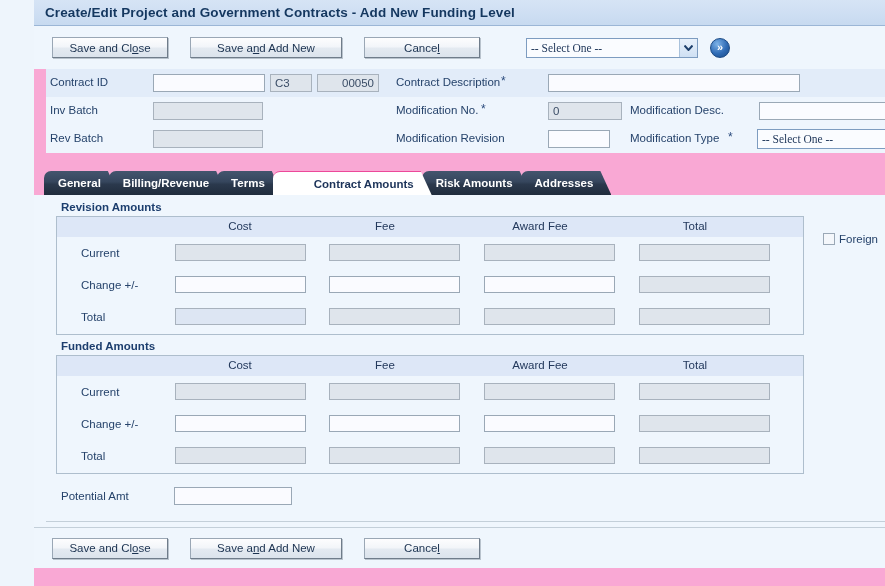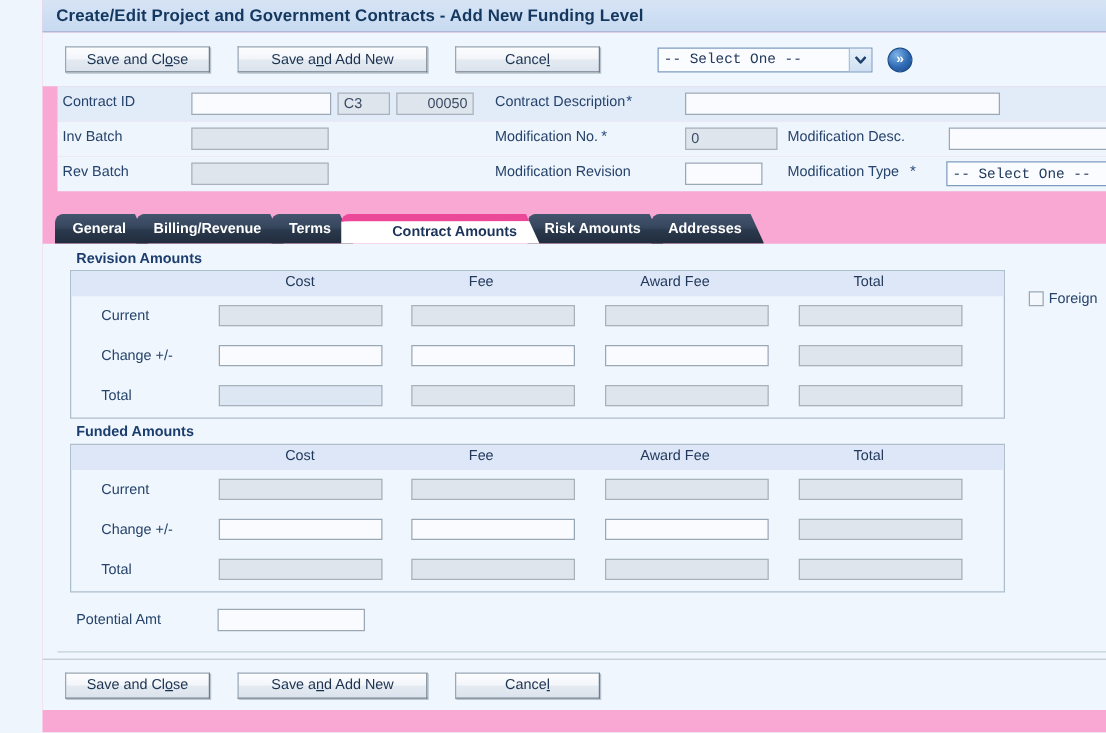--- a/index.html
+++ b/index.html
@@ -74,21 +74,21 @@
     left: 492px; top: 0; height: 43px;
     display: flex; align-items: center;
   }
   .formexits .lbl { font-size: 12px; color: #26436b; margin-right: 28px; }
 
   select.ddl {
     height: 20px;
     box-sizing: border-box;
     border: 1px solid #7d9cc0;
     background: #fafcff;
-    font-family: Liberation Mono, monospace;
+    font-family: Liberation Serif, serif;
     font-size: 11.5px;
     color: #22395c;
     padding-left: 4px;
     -webkit-appearance: none; -moz-appearance: none; appearance: none;
   }
   .ddl-wrap { position: relative; display: inline-block; }
   .ddl-wrap .arrow {
     position: absolute; right: 1px; top: 1px;
     width: 17px; height: 18px;
     background: linear-gradient(to bottom, #e8f1fb 0%, #cfe0f3 100%);
@@ -169,21 +169,21 @@
     cursor: pointer;
     box-sizing: border-box;
     -webkit-clip-path: polygon(0 0, calc(100% - 11px) 0, 100% 100%, 0 100%);
     clip-path: polygon(0 0, calc(100% - 11px) 0, 100% 100%, 0 100%);
     z-index: 1;
   }
   .tab.active {
     background: #ffffff;
     color: #1c3359;
     z-index: 5;
-    border-top: 6px solid #ec4899;
+    border-top: 1px solid #ec4899;
     padding-left: 41px;
   }
 
   
   .content {
     position: relative;
     background: #eff6fd;
     height: 332px;
   }
 

